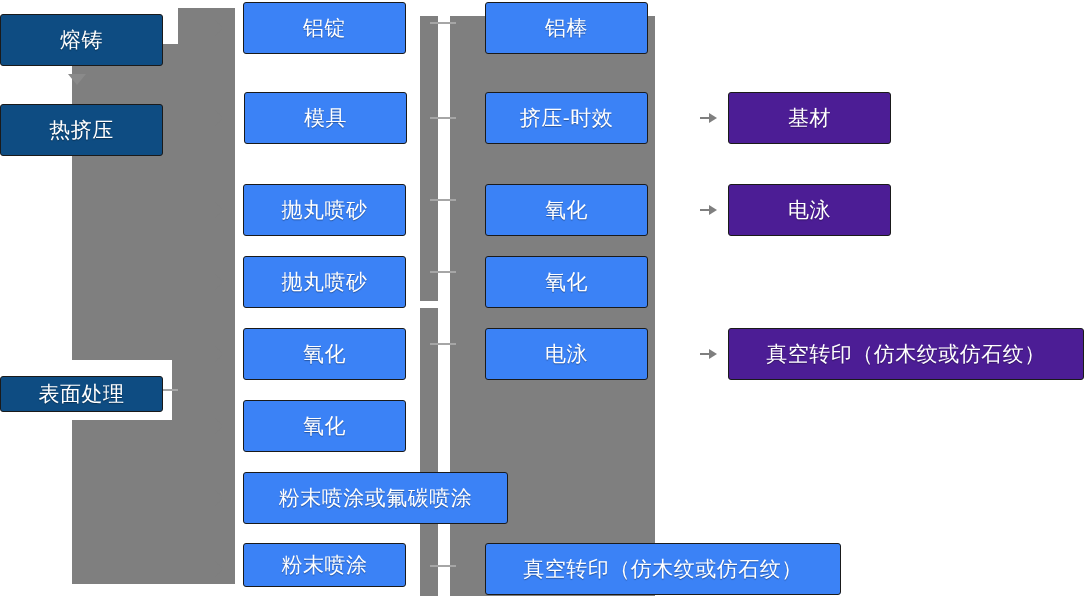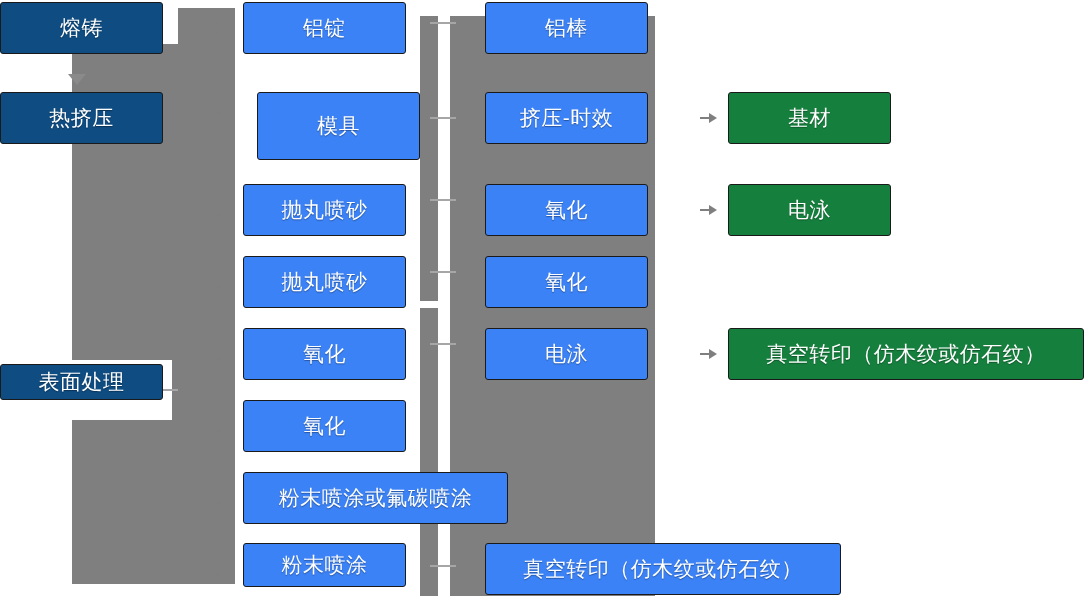--- a/index.html
+++ b/index.html
@@ -80,23 +80,23 @@
     content: "";
     position: absolute;
     left: 4px;
     right: -4px;
     bottom: -5px;
     height: 5px;
     background: rgba(0,0,0,0.22);
     border-radius: 0 0 3px 3px;
     z-index: -1;
   }
-  .box-dark { background: #0E4C82; }
+  .box-dark { background: #0E4C82; margin-top: 12px; }
   .box-mid  { background: #3b82f6; }
-  .box-out  { background: #15803d; }
+  .box-out  { background: #4c1d95; }
 </style>
 </head>
 <body>
 
 <div id="canvas">
 
   <div class="gray" style="left:72px; top:44px; width:108px; height:540px;"></div>
 
   <div style="position:absolute; left:72px; top:360px; width:100px; height:60px; background:#ffffff;"></div>
 
@@ -142,21 +142,21 @@
   <div class="box box-dark" style="left:0px; top:92px; width:163px; height:52px;text-align:center;">
     <span>热挤压</span>
   </div>
   <div class="box box-dark" style="left:0px; top:364px; width:163px; height:36px;">
     <span>表面处理</span>
   </div>
 
   <div class="box box-mid" style="left:243px; top:2px; width:163px; height:52px;">
     <span>铝锭</span>
   </div>
-  <div class="box box-mid" style="left:257px; top:92px; width:163px; height:68px;">
+  <div class="box box-mid" style="left:244px; top:92px; width:163px; height:52px;">
     <span>模具</span>
   </div>
   <div class="box box-mid" style="left:243px; top:184px; width:163px; height:52px;">
     <span>抛丸喷砂</span>
   </div>
   <div class="box box-mid" style="left:243px; top:256px; width:163px; height:52px;">
     <span>抛丸喷砂</span>
   </div>
   <div class="box box-mid" style="left:243px; top:328px; width:163px; height:52px;">
     <span>氧化</span>

